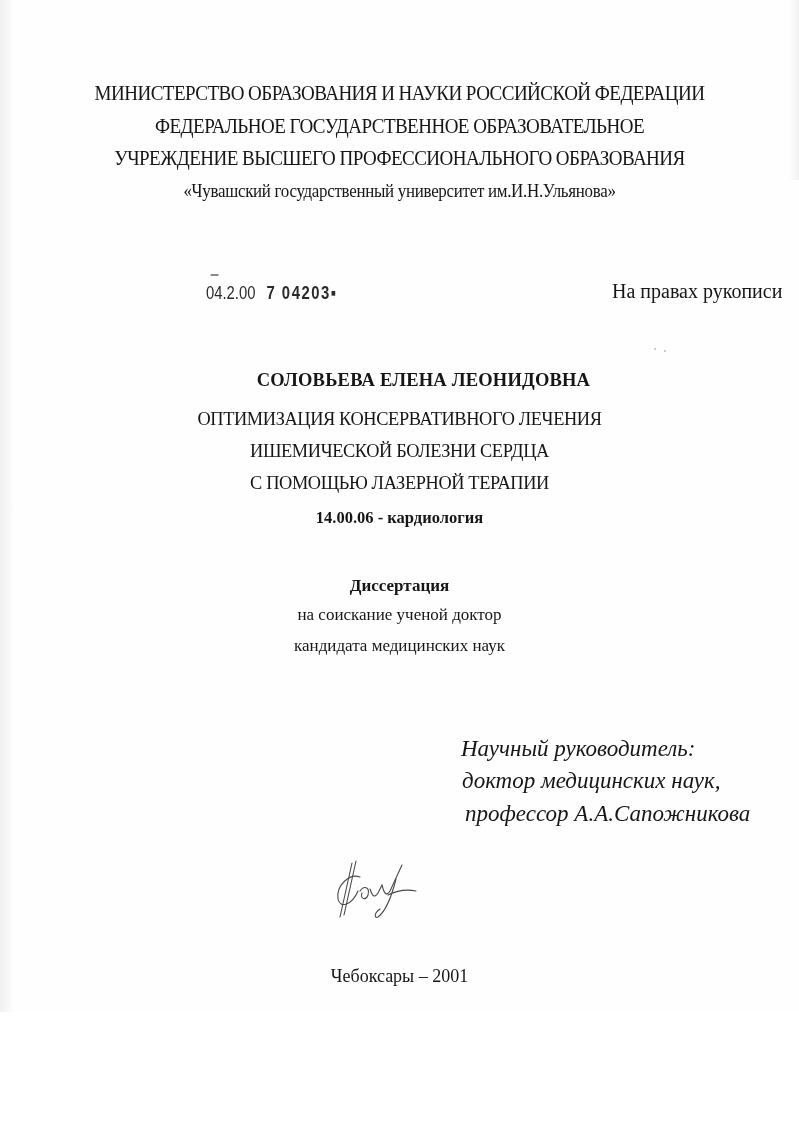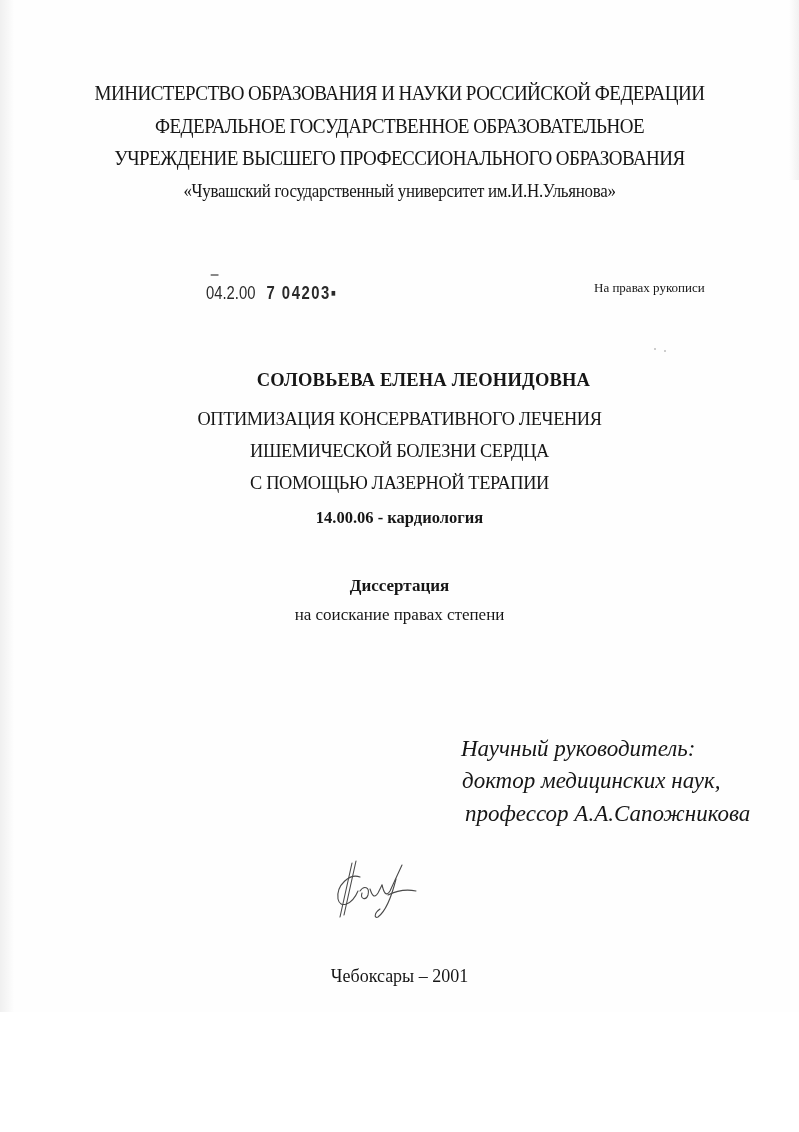--- a/index.html
+++ b/index.html
@@ -67,23 +67,23 @@
     .stamp .tick {
       position: absolute;
       left: 6px;
       top: -8px;
       width: 10px;
       height: 2px;
       background: #888;
     }
     .manuscript {
       position: absolute;
-      left: 594px;
+      left: 612px;
       top: 280px;
-      font-size: 13px;
+      font-size: 20px;
       white-space: nowrap;
     }
     .author {
       font-size: 18.5px;
       font-weight: bold;
       letter-spacing: 0.2px;
     }
     .title {
       font-size: 19.5px;
       letter-spacing: -0.4px;
@@ -142,21 +142,22 @@
 
   <div class="manuscript">На правах рукописи</div>
 
   <div class="line author" style="top:370px;padding-left:24px;">СОЛОВЬЕВА ЕЛЕНА ЛЕОНИДОВНА</div>
   <div class="line title" style="top:408px;">ОПТИМИЗАЦИЯ КОНСЕРВАТИВНОГО ЛЕЧЕНИЯ</div>
   <div class="line title" style="top:440px;">ИШЕМИЧЕСКОЙ БОЛЕЗНИ СЕРДЦА</div>
   <div class="line title" style="top:472px;">С ПОМОЩЬЮ ЛАЗЕРНОЙ ТЕРАПИИ</div>
   <div class="line spec" style="top:508px;">14.00.06 - кардиология</div>
 
   <div class="line diss" style="top:576px;">Диссертация</div>
-  <div class="line deg" style="top:605px;">на соискание правах степени</div>
+  <div class="line deg" style="top:605px;">на соискание ученой доктор</div>
+  <div class="line deg" style="top:636px;">кандидата медицинских наук</div>
 
   <div class="advisor" style="left:461px; top:736px;">Научный руководитель:</div>
   <div class="advisor" style="left:462px; top:768px;">доктор медицинских наук,</div>
   <div class="advisor" style="left:465px; top:801px;">профессор А.А.Сапожникова</div>
 
   <svg class="signature" viewBox="0 0 100 70">
     <g fill="none" stroke="#4a4a4a" stroke-width="1.1" stroke-linecap="round" stroke-linejoin="round">
       <path d="M22 8 L10 62"></path>
       <path d="M26 6 L14 60"></path>
       <path d="M30 22 C20 18 6 30 8 44 C10 54 22 50 28 36"></path>

